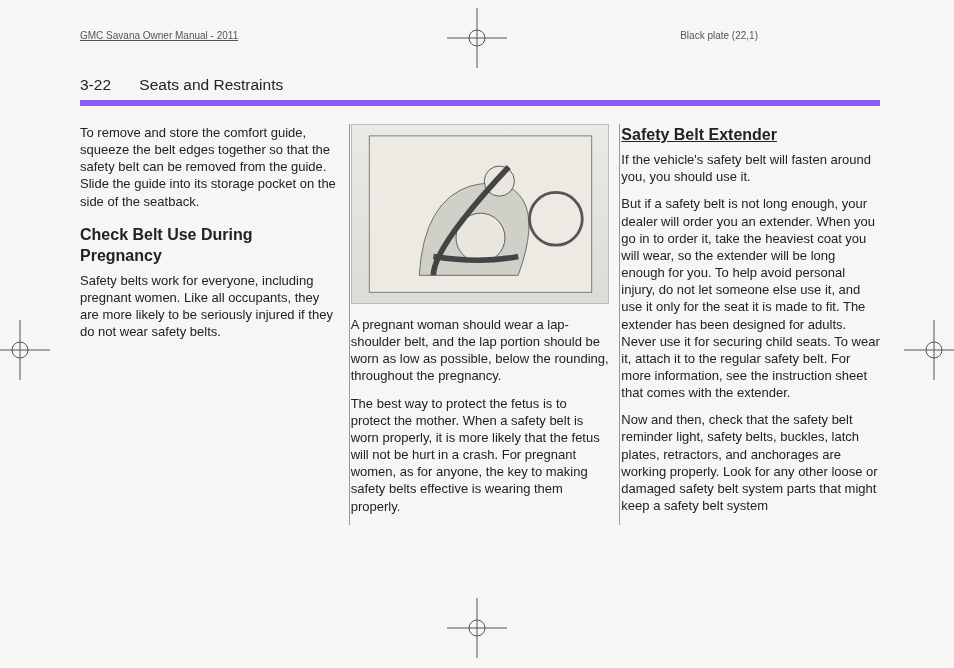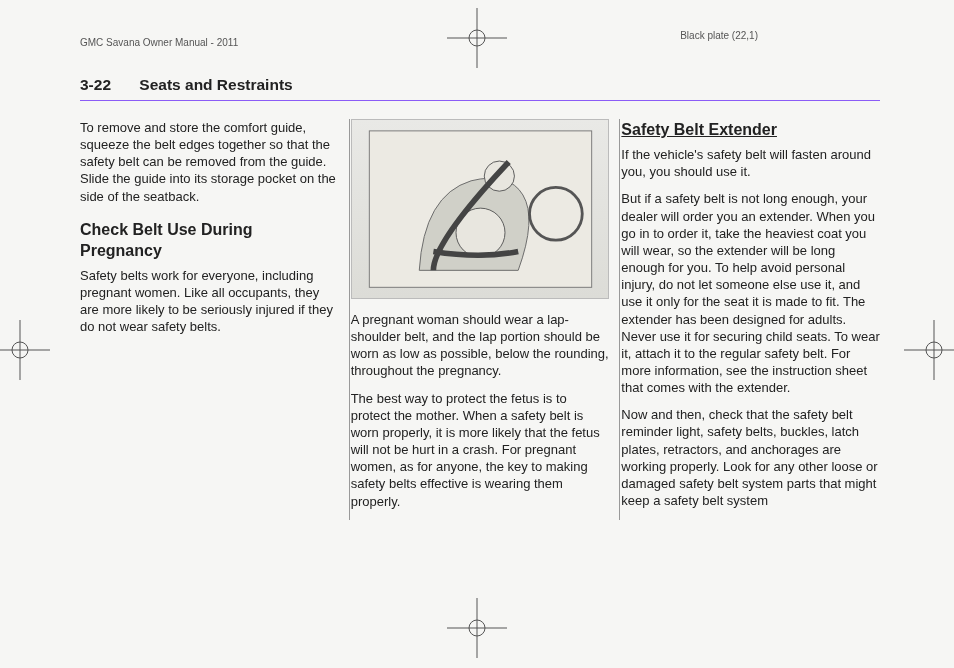--- a/index.html
+++ b/index.html
@@ -23,21 +23,21 @@
   
   .top-header {
     position: absolute;
     left: 76px;
     right: 76px;
     top: 26px;
     height: 18px;
     font-size: 10px;
     color: #555;
   }
-  .top-header .left   { position: absolute; left: 4px;  top: 11px; }
+  .top-header .left   { position: absolute; left: 4px;  top: 4px; text-decoration: underline; }
   .top-header .right  { position: absolute; right: 120px; top: 4px; }
 
   
   .regmark {
     position: absolute;
     width: 60px;
     height: 60px;
     pointer-events: none;
   }
   .regmark svg { width: 60px; height: 60px; }
@@ -49,24 +49,24 @@
   
   .page {
     position: absolute;
     left: 80px;
     top: 76px;
     width: 800px;
     height: 540px;
   }
 
   .running-head {
-    border-bottom: 1px solid #8b5cf6;
+    border-bottom: 6px solid #8b5cf6;
     padding-bottom: 6px;
     margin-bottom: 18px;
-    font-weight: bold;
+    font-weight: normal;
     font-size: 15.5px;
   }
   .running-head .pgno { margin-right: 24px; }
 
   .columns {
     display: flex;
     gap: 12px;
   }
   .col {
     flex: 1 1 0;

